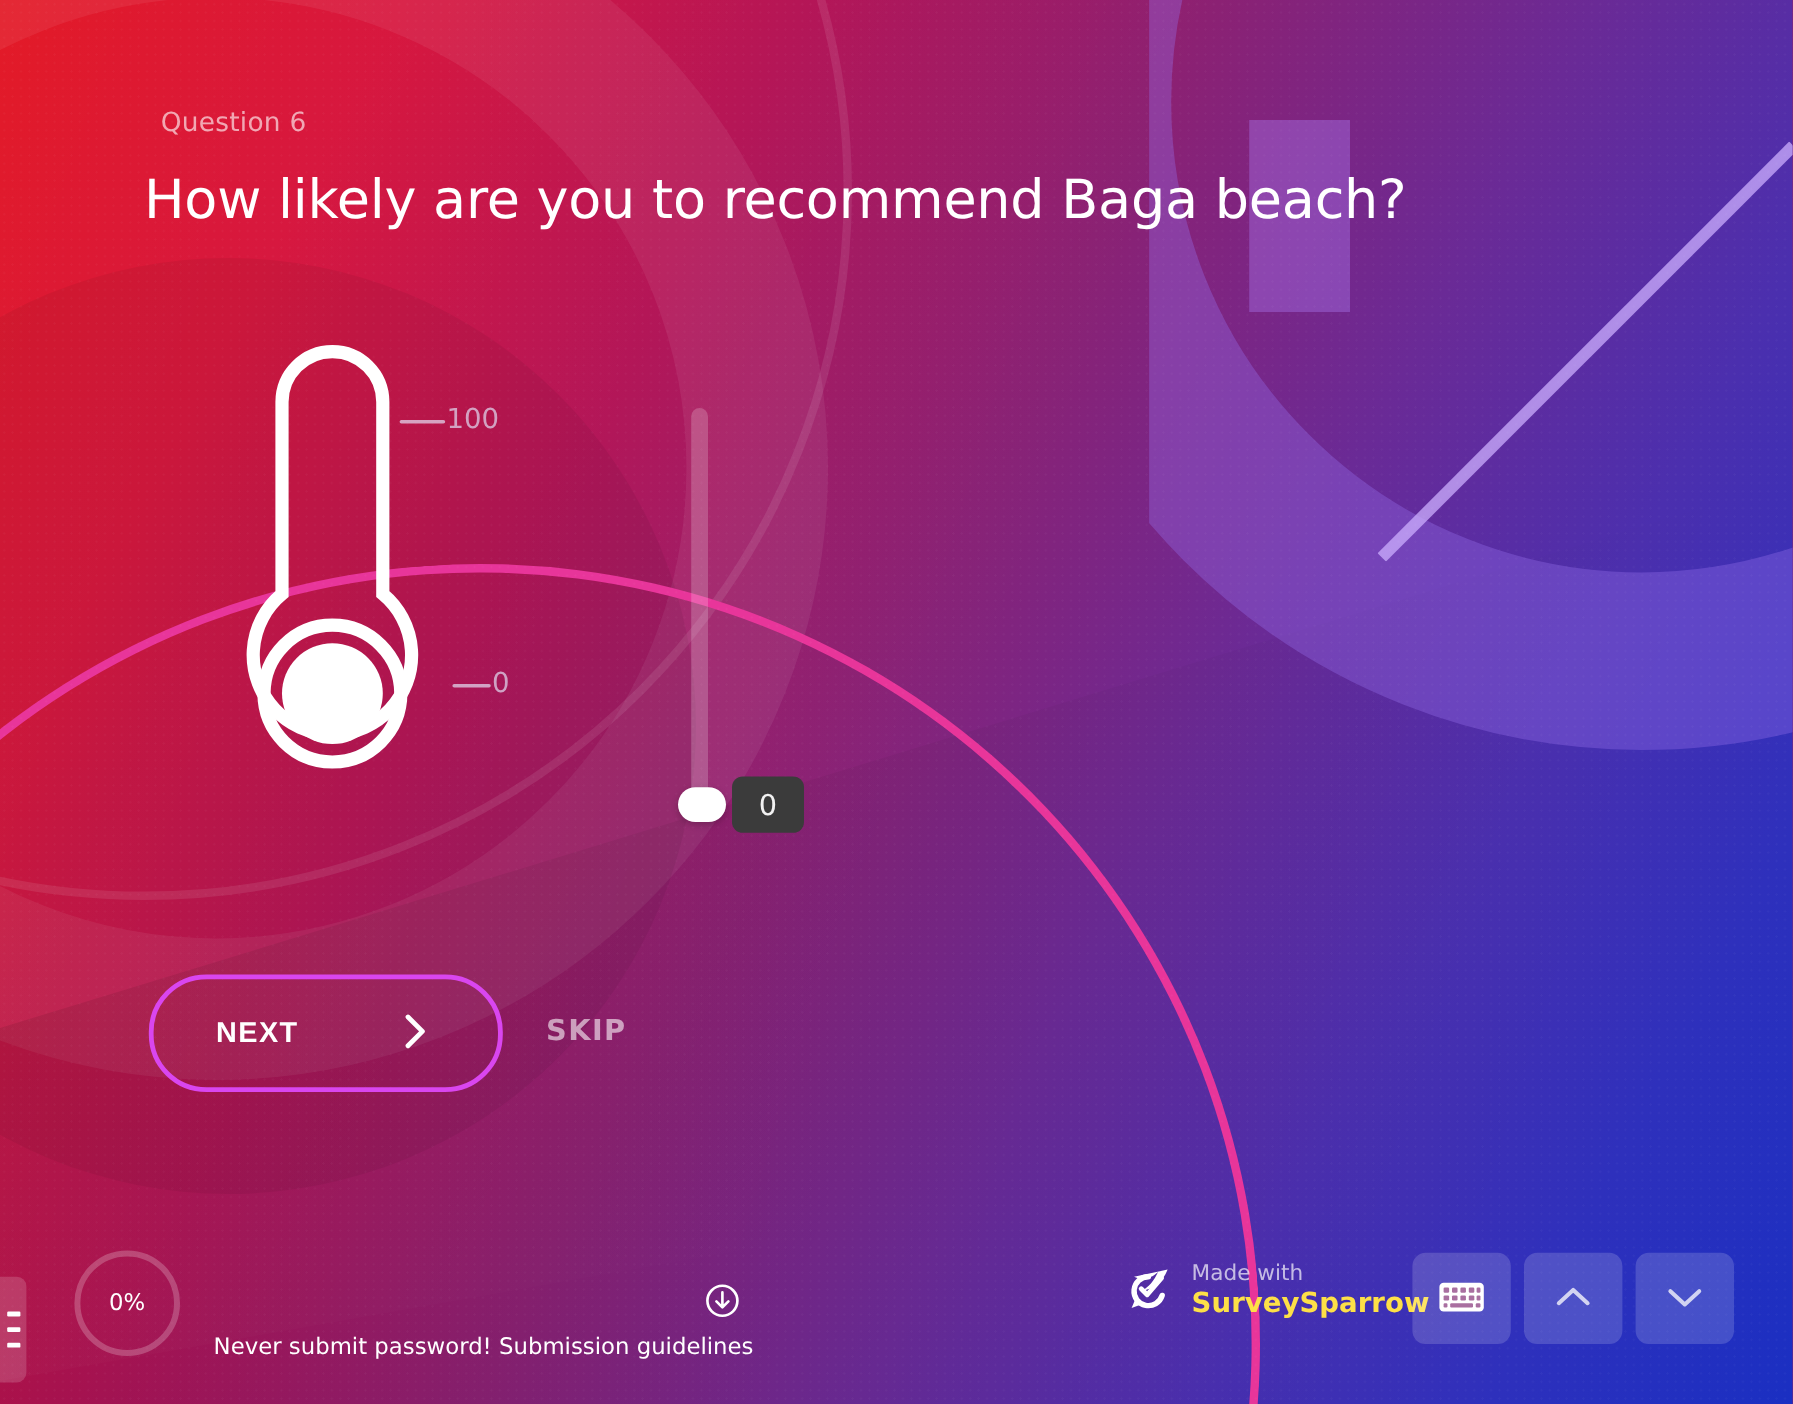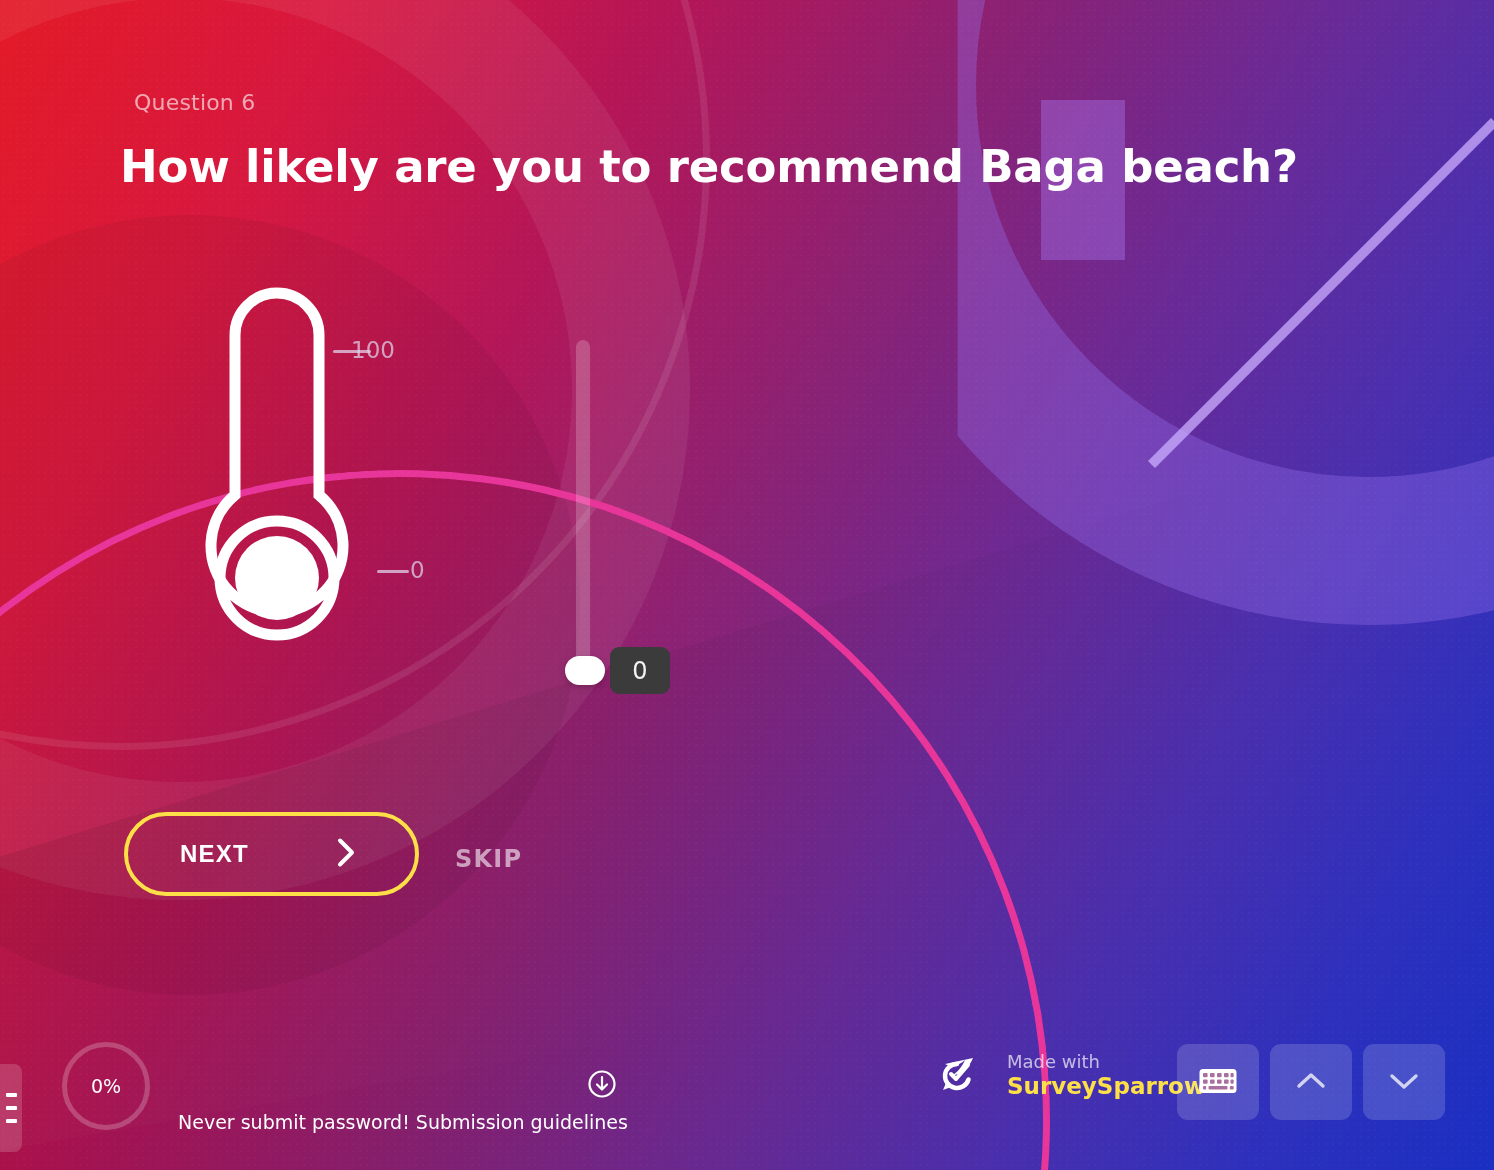--- a/index.html
+++ b/index.html
@@ -112,21 +112,21 @@
   
   .content{ position:absolute; inset:0; }
 
   .qnum{
     position:absolute; left:134px; top:90px;
     font-size:22px; color:rgba(255,255,255,.62);
     letter-spacing:.2px;
   }
   .qtitle{
     position:absolute; left:120px; top:140px;
-    font-size:45px; font-weight:700; color:#fff;
+    font-size:45px; font-weight:400; color:#fff;
     letter-spacing:-.2px; white-space:nowrap;
   }
 
   
   .thermo{ position:absolute; left:165px; top:280px; }
   .tick-line{ position:absolute; background:rgba(226,218,240,.72); height:3px; border-radius:2px; }
   .tick-label{
     position:absolute; font-size:23px; color:rgba(223,216,238,.72);
   }
 
@@ -150,23 +150,23 @@
     border-radius:9px;
     background:#3b3b3b;
     color:#f2f2f2;
     font-size:24px;
     display:flex; align-items:center; justify-content:center;
   }
 
   
   .next-btn{
     position:absolute; left:124px; top:812px;
-    width:295px; height:84px;
+    width:295px; height:98px;
     border-radius:48px;
-    border:4px solid #fde047;
+    border:4px solid #d946ef;
     background:transparent;
     display:flex; align-items:center;
     cursor:pointer;
   }
   .next-label{
     color:#fff; font-weight:bold; font-size:24px;
     letter-spacing:1.2px; margin-left:52px;
   }
   .next-chev{ position:absolute; right:58px; top:50%; transform:translateY(-50%); }
   .skip-btn{
@@ -202,21 +202,21 @@
     color:#fff; font-size:19px;
   }
   .warn-text{
     position:absolute; left:178px; top:1111px;
     color:#fff; font-size:19px;
   }
   .dl-icon{ position:absolute; left:587px; top:1069px; cursor:pointer; }
 
   .madewith{
     position:absolute; left:935px; top:1052px;
-    display:flex; align-items:flex-start; gap:28px;
+    display:flex; align-items:flex-start; gap:14px;
   }
   .mw-text1{ color:rgba(255,255,255,.68); font-size:18px; line-height:1.15; }
   .mw-text2{ color:#fde047; font-size:23px; font-weight:bold; line-height:1.15; }
 
   .navbtns{ position:absolute; left:1177px; top:1044px; display:flex; gap:11px; }
   .navbtn{
     width:82px; height:76px;
     border-radius:11px;
     background:rgba(255,255,255,.16);
     display:flex; align-items:center; justify-content:center;
@@ -245,21 +245,21 @@
   <div class="qtitle">How likely are you to recommend Baga beach?</div>
 
   <div class="thermo">
     <svg width="230" height="410" viewBox="0 0 230 410">
       <path d="M70 55 a42 42 0 0 1 84 0 L154 215 a66 66 0 1 1 -84 0 Z" fill="none" stroke="#ffffff" stroke-width="11"></path>
       <circle cx="112" cy="298" r="57" fill="none" stroke="#ffffff" stroke-width="11"></circle>
       <circle cx="112" cy="298" r="42" fill="#ffffff"></circle>
     </svg>
     
     <div class="tick-line" style="left:168px; top:70px; width:38px;"></div>
-    <div class="tick-label" style="left:186px; top:57px;">100</div>
+    <div class="tick-label" style="left:207px; top:57px;">100</div>
     
     <div class="tick-line" style="left:212px; top:290px; width:32px;"></div>
     <div class="tick-label" style="left:245px; top:277px;">0</div>
   </div>
 
   <div class="slider-track"></div>
   <div class="slider-thumb"></div>
   <div class="slider-bubble">0</div>
 
   <button class="next-btn">

